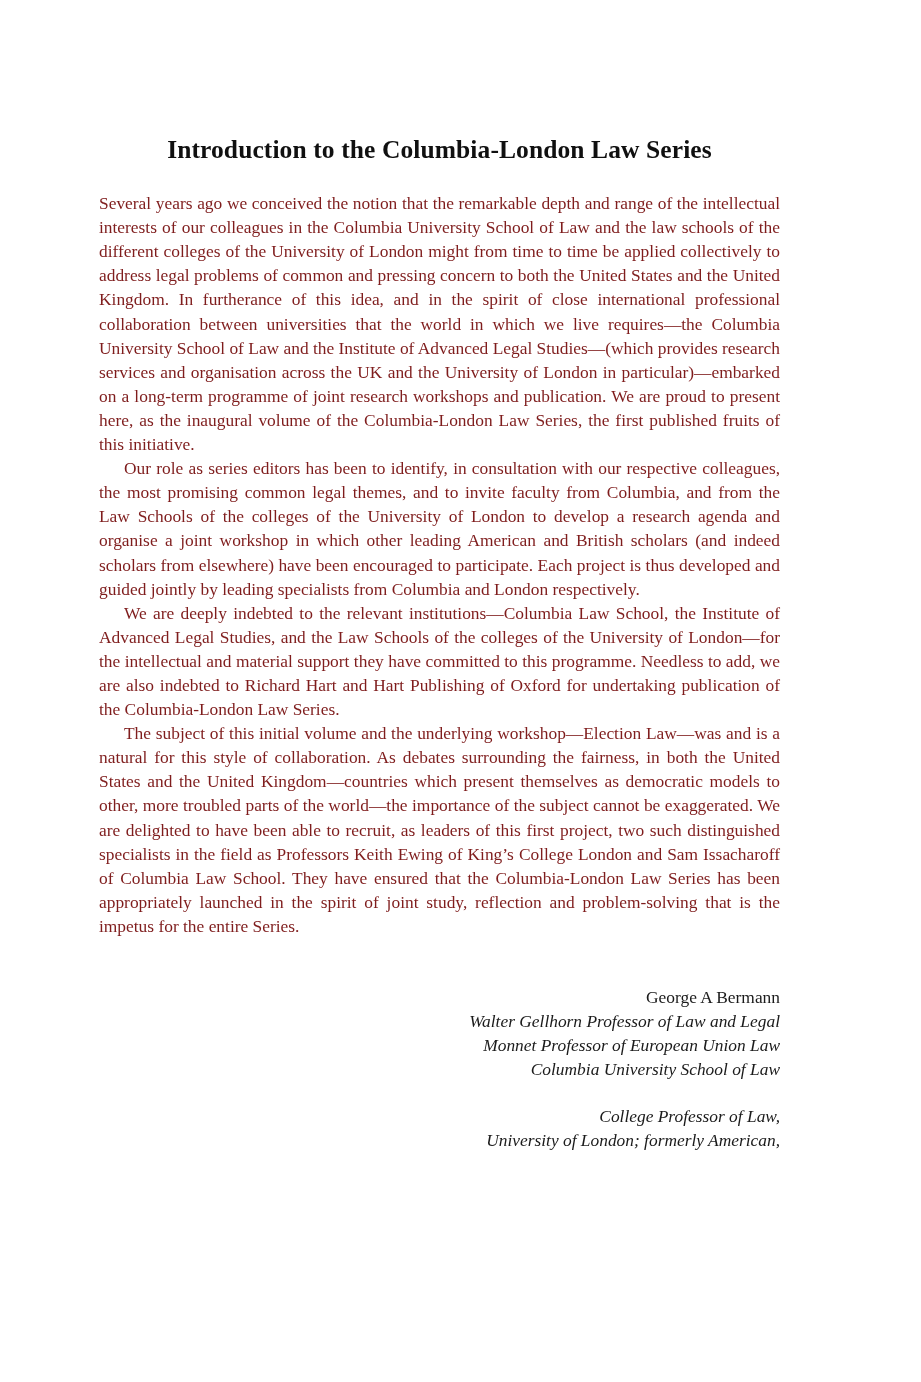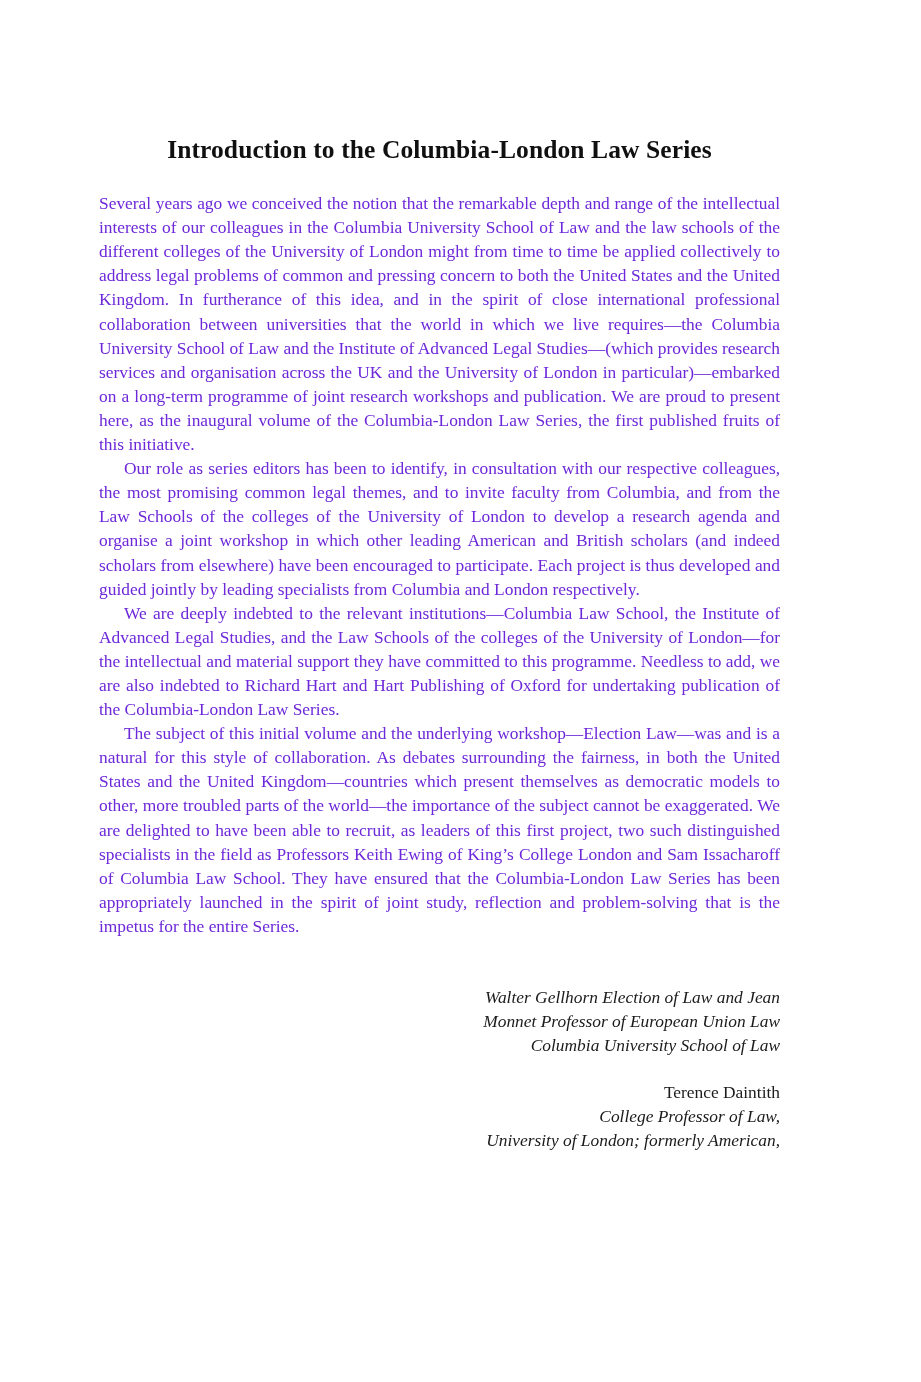--- a/index.html
+++ b/index.html
@@ -44,21 +44,21 @@
     color: #101010;
   }
 
   .body-par {
     font-size: 17.4px;
     line-height: 24.1px;
     text-align: justify;
     text-justify: inter-word;
     margin: 0;
     hyphens: manual;
-    color: #6d28d9;
+    color: #7f1d1d;
   }
   .body-par + .body-par {
     text-indent: 25px;
   }
 
   .sig-block {
     text-align: right;
     font-size: 17.4px;
     line-height: 24.1px;
     color: #1b1b1b;
@@ -83,25 +83,25 @@
 
     <p class="body-par">Several years ago we conceived the notion that the remarkable depth and range of the intellectual interests of our colleagues in the Columbia University School of Law and the law schools of the different colleges of the University of London might from time to time be applied collectively to address legal problems of common and pressing concern to both the United States and the United Kingdom. In furtherance of this idea, and in the spirit of close international professional collaboration between universities that the world in which we live requires—the Columbia University School of Law and the Institute of Advanced Legal Studies—(which provides research services and organisation across the UK and the University of London in particular)—embarked on a long-term programme of joint research workshops and publication. We are proud to present here, as the inaugural volume of the Columbia-London Law Series, the first published fruits of this initiative.</p>
 
     <p class="body-par">Our role as series editors has been to identify, in consultation with our respective colleagues, the most promising common legal themes, and to invite faculty from Columbia, and from the Law Schools of the colleges of the University of London to develop a research agenda and organise a joint workshop in which other leading American and British scholars (and indeed scholars from elsewhere) have been encouraged to participate. Each project is thus developed and guided jointly by leading specialists from Columbia and London respectively.</p>
 
     <p class="body-par">We are deeply indebted to the relevant institutions—Columbia Law School, the Institute of Advanced Legal Studies, and the Law Schools of the colleges of the University of London—for the intellectual and material support they have committed to this programme. Needless to add, we are also indebted to Richard Hart and Hart Publishing of Oxford for undertaking publication of the Columbia-London Law Series.</p>
 
     <p class="body-par">The subject of this initial volume and the underlying workshop—Election Law—was and is a natural for this style of collaboration. As debates surrounding the fairness, in both the United States and the United Kingdom—countries which present themselves as democratic models to other, more troubled parts of the world—the importance of the subject cannot be exaggerated. We are delighted to have been able to recruit, as leaders of this first project, two such distinguished specialists in the field as Professors Keith Ewing of King’s College London and Sam Issacharoff of Columbia Law School. They have ensured that the Columbia-London Law Series has been appropriately launched in the spirit of joint study, reflection and problem-solving that is the impetus for the entire Series.</p>
 
     <div class="sig-block sig-block-1">
-      <div class="sig-role">Walter Gellhorn Election of Law and Jean</div>
+      <div class="sig-name">George A Bermann</div>
+      <div class="sig-role">Walter Gellhorn Professor of Law and Legal</div>
       <div class="sig-role">Monnet Professor of European Union Law</div>
       <div class="sig-role">Columbia University School of Law</div>
     </div>
 
     <div class="sig-block sig-block-2">
-      <div class="sig-name">Terence Daintith</div>
       <div class="sig-role">College Professor of Law,</div>
       <div class="sig-role">University of London; formerly American,</div>
     </div>
 
   </div>
 </div>
 
 </body></html>

